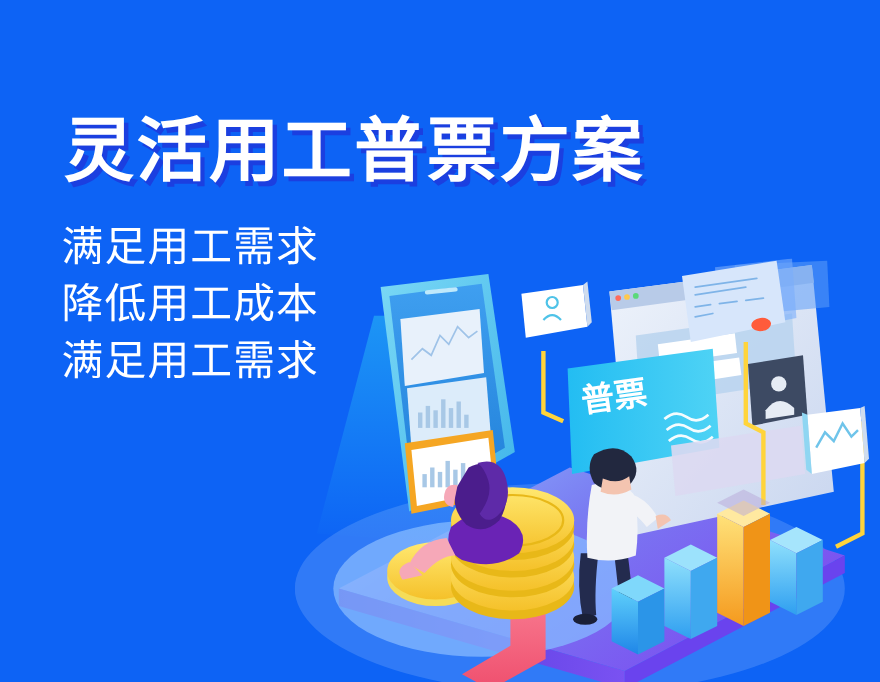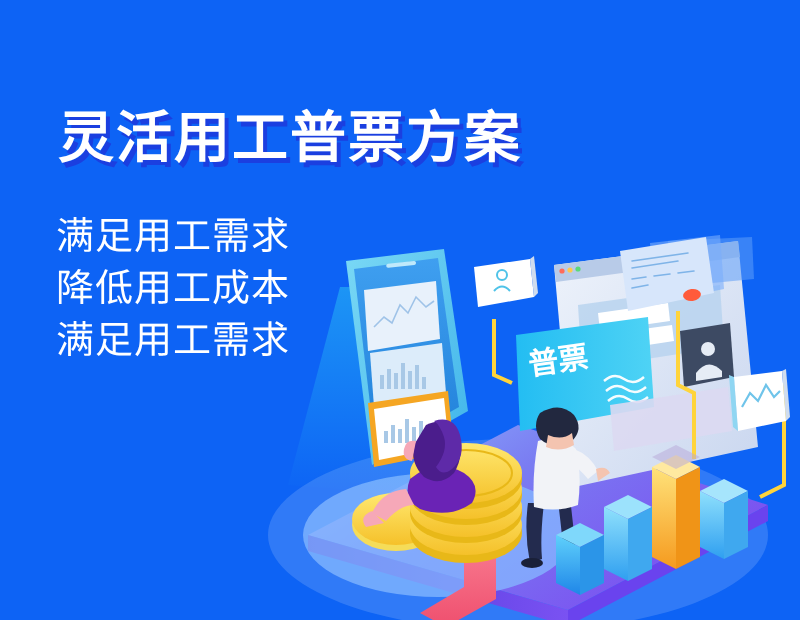--- a/index.html
+++ b/index.html
@@ -15,32 +15,32 @@
     position:absolute;left:0;top:0;width:800px;height:620px;
     background:#0d63f5;
     overflow:hidden;
   }
   
   #headline{
     position:absolute;
     left:58px;top:88px;
     width:700px;height:100px;
     color:#ffffff;
-    font-size:56px;
+    font-size:64px;
     line-height:100px;
     font-weight:bold;
     letter-spacing:2px;
     white-space:nowrap;
     text-shadow:4px 5px 0 #1b3fe0;
     user-select:none;
   }
   
   #bullets{
     position:absolute;
-    left:56px;top:210px;
+    left:56px;top:198px;
     width:300px;
   }
   .bullet{
     color:#ffffff;
     font-size:38px;
     line-height:52px;
     letter-spacing:1px;
     white-space:nowrap;
     font-weight:normal;
   }

